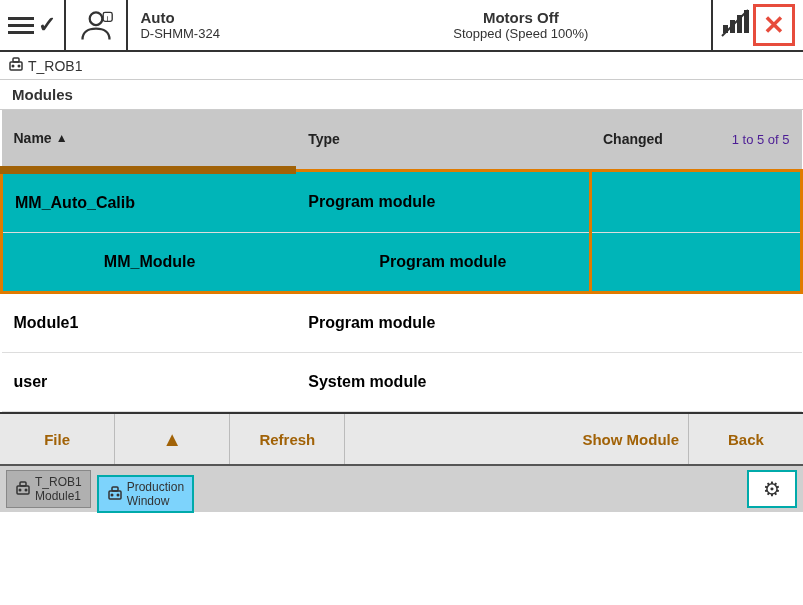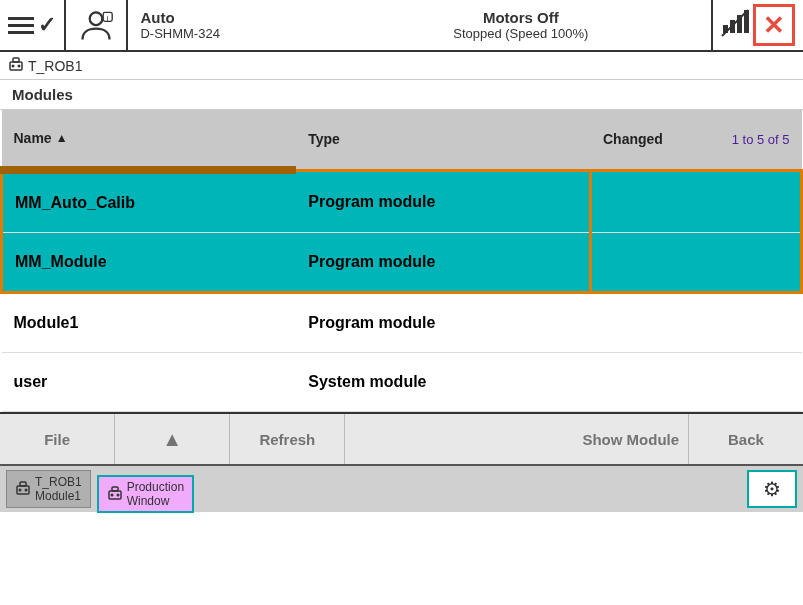--- a/index.html
+++ b/index.html
@@ -155,21 +155,21 @@
       background: #e8e8e8;
     }
     .footer-btn {
       flex: 1;
       display: flex;
       align-items: center;
       justify-content: center;
       height: 100%;
       font-size: 15px;
       font-weight: bold;
-      color: #737373;
+      color: #a16207;
       cursor: pointer;
       border-right: 1px solid #bbb;
     }
     .footer-btn:last-child {
       border-right: none;
     }
     .footer-btn-up {
       font-size: 20px;
     }
     .footer-spacer {
@@ -200,21 +200,21 @@
     .taskbar-item-icon {
       font-size: 14px;
       color: #333;
     }
     .taskbar-item-text {
       font-size: 12px;
       color: #333;
       line-height: 1.2;
     }
     .taskbar-active {
-      background: #f0abfc;
+      background: #7dd3fc;
       border: 2px solid #00aaaa;
       margin-top: 10px;
     }
     .taskbar-spacer {
       flex: 1;
     }
     .taskbar-settings {
       display: flex;
       align-items: center;
       justify-content: center;
@@ -256,20 +256,21 @@
     tbody tr.row-base td, tbody tr.row-module1 td, tbody tr.row-user td {
       background: #fff;
     }
     tbody tr.row-mm-auto td {
       background: #00b5b8;
       font-weight: bold;
     }
     tbody tr.row-mm-module td {
       background: #00b5b8;
       font-weight: bold;
+      text-align: center;
     }
 
     .col-name { width: 280px; }
     .col-type { width: 280px; }
     .col-changed { width: 120px; }
     .col-count { width: 80px; text-align: right; color: #4c1d95; font-weight: normal; font-size: 13px; }
   </style>
 </head>
 <body>
 

